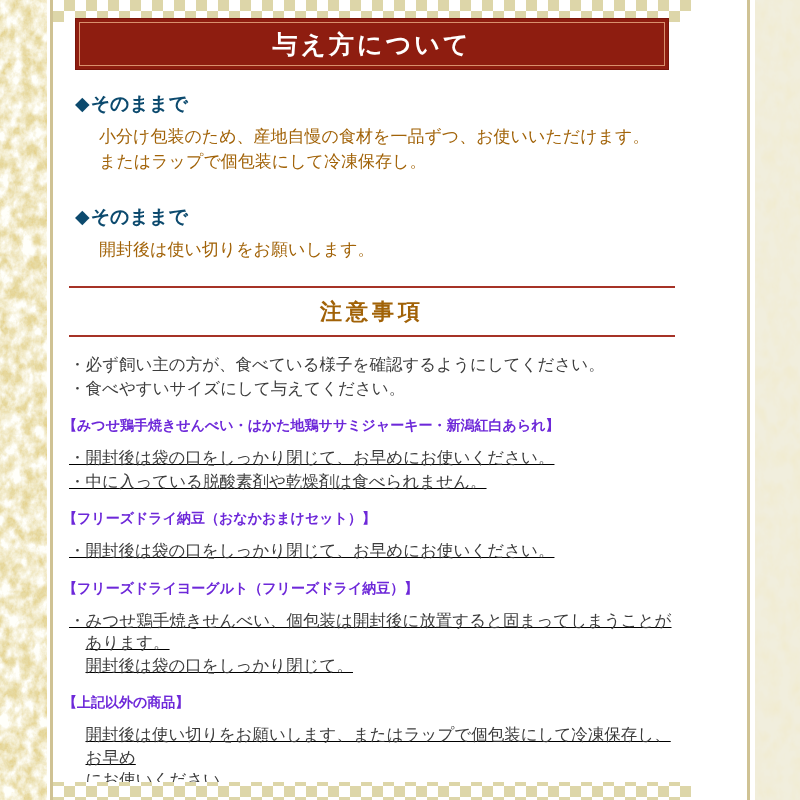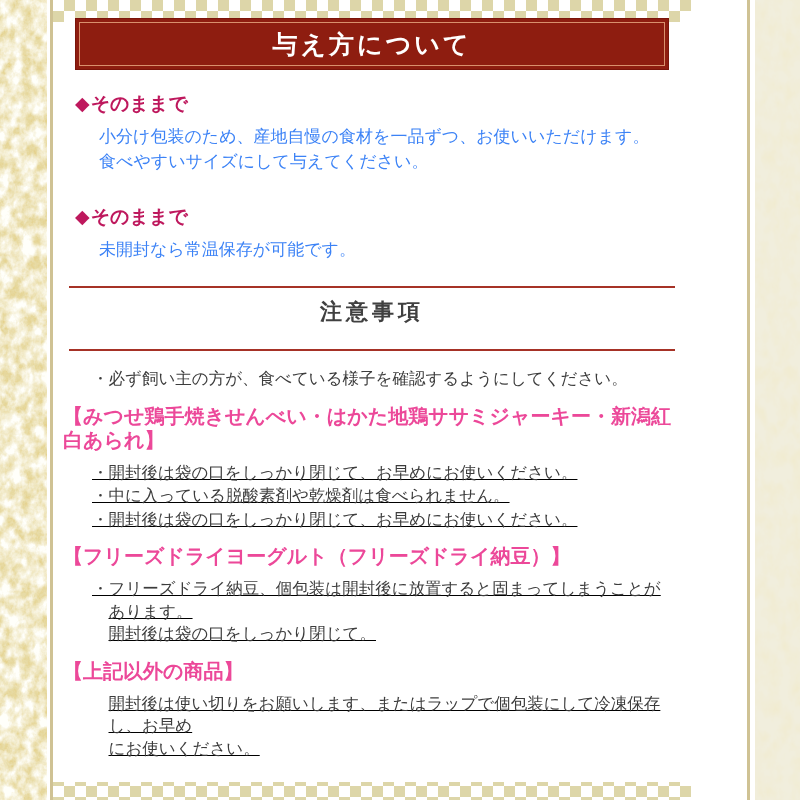--- a/index.html
+++ b/index.html
@@ -40,39 +40,39 @@
     position:absolute; left:3px; right:3px; top:3px; bottom:3px;
     border:1px solid #d9906d; pointer-events:none;
   }
   .banner-title {
     color:#ffffff; font-size:25px; font-weight:bold; letter-spacing:3px;
   }
   
   .feeding { padding:0 22px; }
   .feed-section { margin-top:21px; }
   .feed-section + .feed-section { margin-top:30px; }
-  .feed-heading { font-size:19px; font-weight:bold; color:#be185d; }
+  .feed-heading { font-size:19px; font-weight:bold; color:#0c4a6e; }
   .feed-heading .diamond { margin-right:1px; }
   .feed-body { margin:7px 0 0 24px; }
-  .feed-line { font-size:17px; line-height:25px; color:#3b82f6; }
+  .feed-line { font-size:17px; line-height:25px; color:#a16207; }
   
   .notice-rule { border:none; border-top:2px solid #a63226; margin:0 16px; }
   .rule-top { margin-top:24px; }
   .notice-title {
-    text-align:center; color:#404040; font-size:22px; font-weight:bold;
-    letter-spacing:4px; padding:9px 0 22px 0;
+    text-align:center; color:#a16207; font-size:22px; font-weight:bold;
+    letter-spacing:4px; padding:9px 0 8px 0;
   }
   .notice-list { margin:16px 16px 0 16px; }
-  .bullet-item { margin-top:1px;margin-left:23px; }
+  .bullet-item { margin-top:1px; }
   .b-line { font-size:16.5px; line-height:22.5px; color:#3c3c3c; }
   .b-line.first { text-indent:-1em; padding-left:1em; }
   .b-line.cont  { padding-left:1em; }
   .prod-section { margin:0 10px; }
   .prod-heading {
-    font-size:20px; font-weight:bold; color:#ec4899;
+    font-size:14px; font-weight:bold; color:#6d28d9;
     margin:14px 0 9px 0; line-height:24px;
   }
   .prod-bullets { margin:0 6px;text-decoration:underline; }
 </style>
 </head>
 <body>
 
 <div class="side-strip side-left">
   <svg width="47" height="800" xmlns="http://www.w3.org/2000/svg" aria-hidden="true">
     <defs>
@@ -113,64 +113,68 @@
   <div class="banner">
     <div class="banner-inner"></div>
     <div class="banner-title">与え方について</div>
   </div>
 
   <div class="feeding">
       <div class="feed-section">
         <div class="feed-heading"><span class="diamond">◆</span><span>そのままで</span></div>
         <div class="feed-body">
           <div class="feed-line">小分け包装のため、産地自慢の食材を一品ずつ、お使いいただけます。</div>
-          <div class="feed-line">食べやすいサイズにして与えてください。</div>
+          <div class="feed-line">またはラップで個包装にして冷凍保存し。</div>
         </div>
       </div>
       <div class="feed-section">
         <div class="feed-heading"><span class="diamond">◆</span><span>そのままで</span></div>
         <div class="feed-body">
-          <div class="feed-line">未開封なら常温保存が可能です。</div>
+          <div class="feed-line">開封後は使い切りをお願いします。</div>
         </div>
       </div>
     </div>
 
   <hr class="notice-rule rule-top">
   <div class="notice-title">注意事項</div>
   <hr class="notice-rule">
 
   <div class="notice-list">
       <div class="bullet-item">
         <div class="b-line first">・必ず飼い主の方が、食べている様子を確認するようにしてください。</div>
+      </div>
+      <div class="bullet-item">
+        <div class="b-line first">・食べやすいサイズにして与えてください。</div>
       </div>
     </div>
   <div id="prod-sections">
       <div class="prod-section">
         <div class="prod-heading">【みつせ鶏手焼きせんべい・はかた地鶏ササミジャーキー・新潟紅白あられ】</div>
         <div class="prod-bullets">
           <div class="bullet-item">
             <div class="b-line first">・開封後は袋の口をしっかり閉じて、お早めにお使いください。</div>
           </div>
           <div class="bullet-item">
             <div class="b-line first">・中に入っている脱酸素剤や乾燥剤は食べられません。</div>
           </div>
         </div>
       </div>
       <div class="prod-section">
+        <div class="prod-heading">【フリーズドライ納豆（おなかおまけセット）】</div>
         <div class="prod-bullets">
           <div class="bullet-item">
             <div class="b-line first">・開封後は袋の口をしっかり閉じて、お早めにお使いください。</div>
           </div>
         </div>
       </div>
       <div class="prod-section">
         <div class="prod-heading">【フリーズドライヨーグルト（フリーズドライ納豆）】</div>
         <div class="prod-bullets">
           <div class="bullet-item">
-            <div class="b-line first">・フリーズドライ納豆、個包装は開封後に放置すると固まってしまうことがあります。</div>
+            <div class="b-line first">・みつせ鶏手焼きせんべい、個包装は開封後に放置すると固まってしまうことがあります。</div>
             <div class="b-line cont">開封後は袋の口をしっかり閉じて。</div>
           </div>
         </div>
       </div>
       <div class="prod-section">
         <div class="prod-heading">【上記以外の商品】</div>
         <div class="prod-bullets">
           <div class="bullet-item">
             <div class="b-line cont">開封後は使い切りをお願いします、またはラップで個包装にして冷凍保存し、お早め</div>
             <div class="b-line cont">にお使いください。</div>

